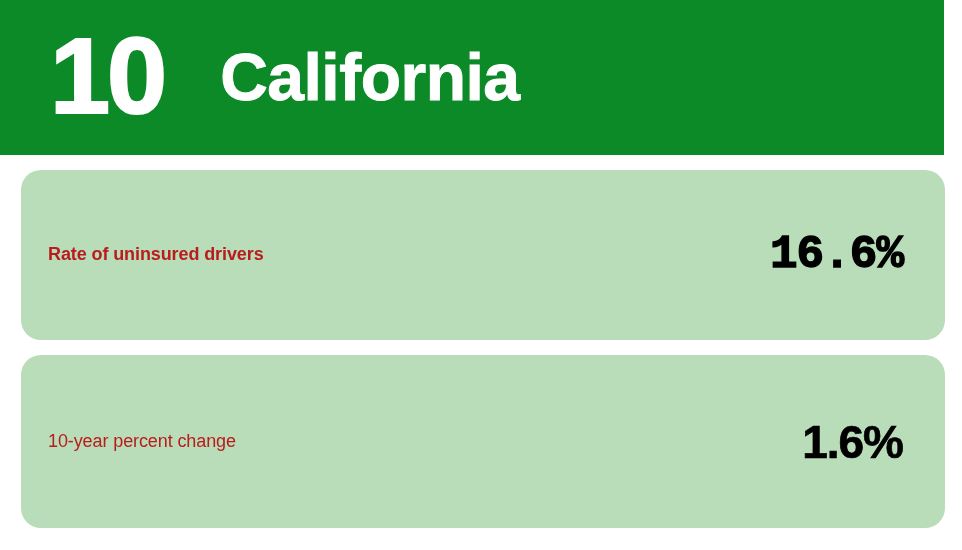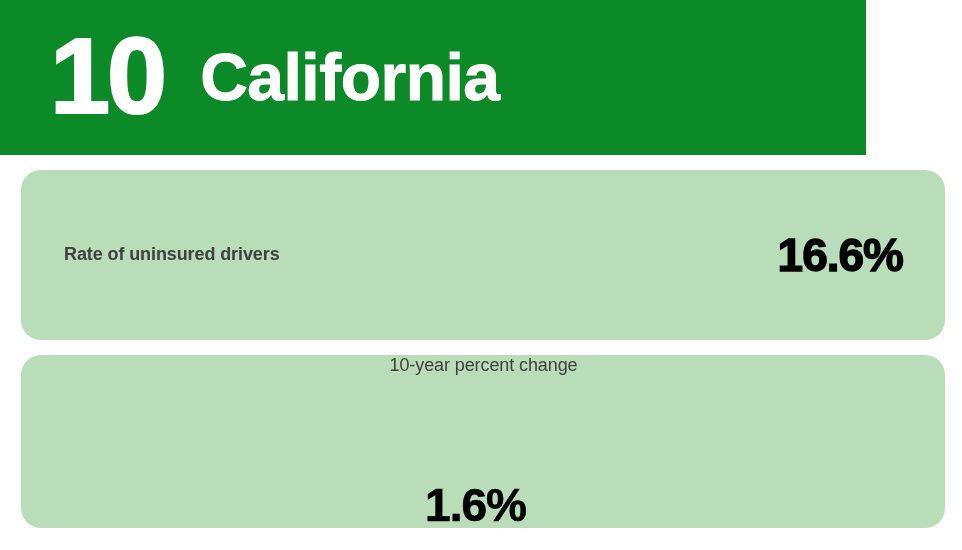--- a/index.html
+++ b/index.html
@@ -19,27 +19,28 @@
     width: 962px;
     height: 550px;
     background: #ffffff;
   }
 
   
   .header {
     position: absolute;
     left: 0;
     top: 0;
-    width: 866px;
+    width: 944px;
     height: 155px;
     background: #0d8a28;
     display: flex;
     align-items: center;
     box-sizing: border-box;
     padding-left: 50px;
+    gap: 20px;
   }
 
   .rank {
     color: #ffffff;
     font-family: "Liberation Sans", sans-serif;
     font-weight: 700;
     font-size: 108px;
     line-height: 1;
     letter-spacing: -3px;
     margin-top: -4px;
@@ -73,30 +74,28 @@
   }
 
   .card-rate {
     top: 170px;
     height: 170px;
   }
 
   .card-change {
     top: 355px;
     height: 173px;
-    flex-direction: column;
   }
 
   .card-label {
-    color: #404040;
+    color: #b91c1c;
     font-family: "Liberation Sans", sans-serif;
     font-size: 18px;
     line-height: 1.2;
     letter-spacing: -0.1px;
-    margin-left: 16px;
   }
 
   .card-label.bold {
     font-weight: 700;
   }
 
   .card-label.regular {
     font-weight: 400;
   }
 
@@ -104,20 +103,21 @@
     color: #000000;
     font-family: "Liberation Sans", sans-serif;
     font-size: 46px;
     line-height: 1;
     letter-spacing: -1px;
     text-align: right;
   }
 
   .card-value.heavy {
     font-weight: 700;
+    font-family: Liberation Mono, monospace;
     -webkit-text-stroke: 1.4px #000000;
   }
 
   .card-value.medium {
     font-weight: 700;
     -webkit-text-stroke: 0.7px #000000;
   }
 </style>
 </head>
 <body>

